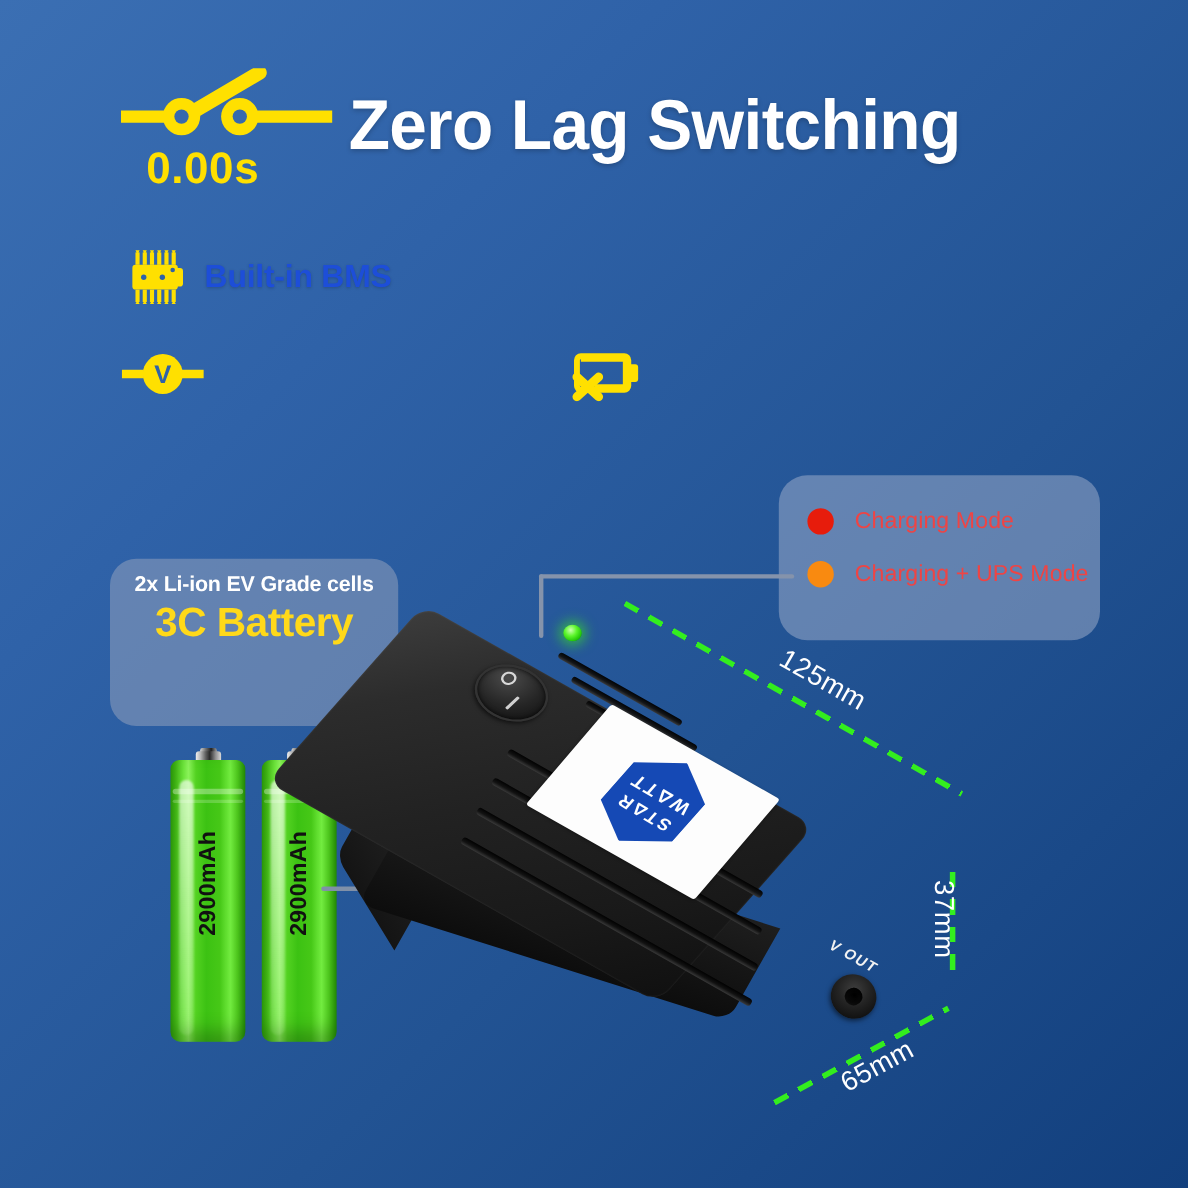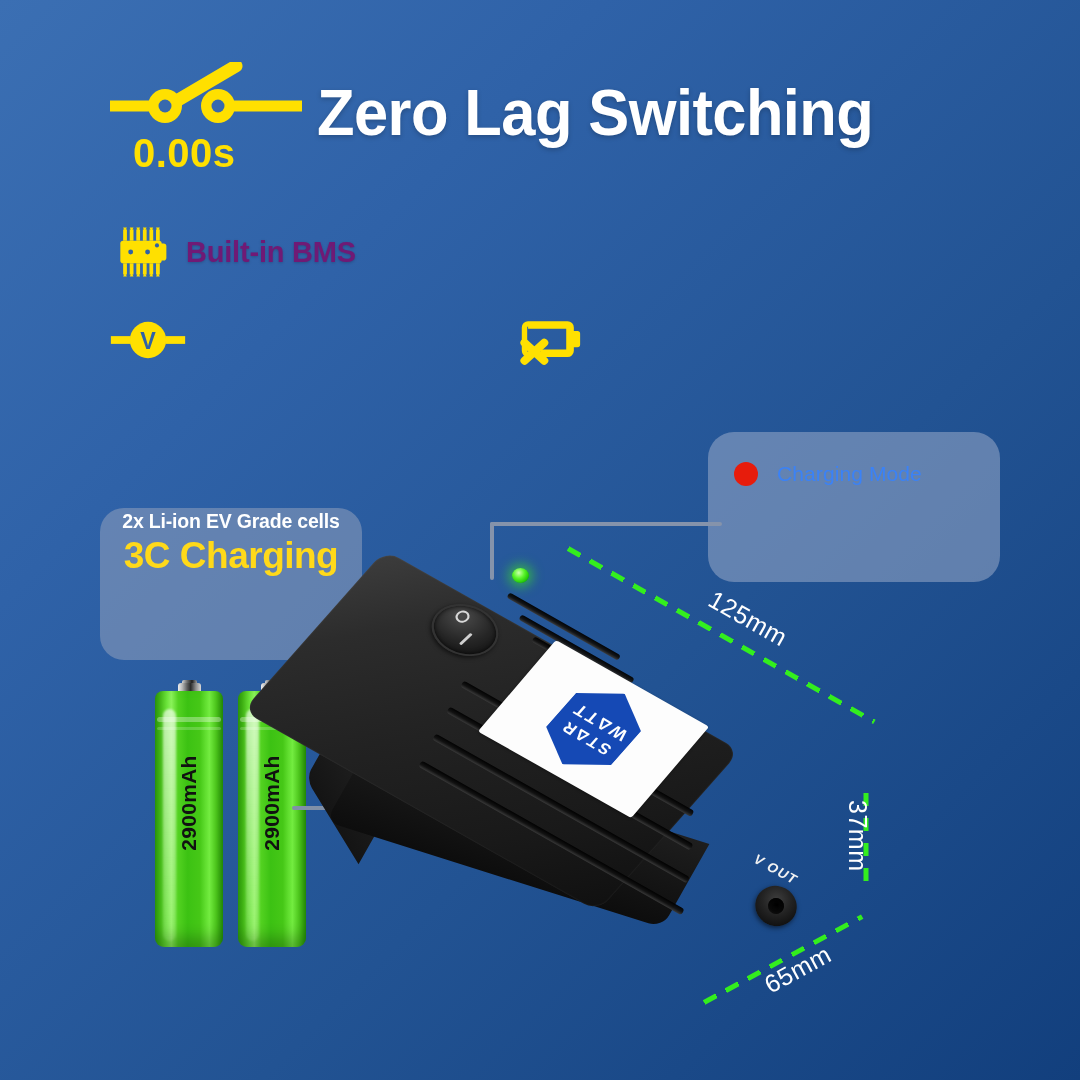--- a/index.html
+++ b/index.html
@@ -29,48 +29,48 @@
     white-space:nowrap;
   }
 
   
   .features { position:absolute; left:110px; top:222px; width:890px; }
   .feat-row { display:flex; align-items:center; margin-bottom:28px; }
   .feat { display:flex; align-items:center; }
   .feat.col-a { width:410px; }
   .feat-ico { width:76px; flex:0 0 76px; height:60px; display:flex; align-items:center; justify-content:flex-start; }
   .feat-lbl {
-    font-size:29px; font-weight:700; color:#701a75;
+    font-size:29px; font-weight:700; color:#1d4ed8;
     letter-spacing:-0.2px; white-space:nowrap;
     text-shadow:0 1px 3px rgba(0,0,0,0.2);
   }
 
   
   .legend {
     position:absolute; left:708px; top:432px; width:292px; height:150px;
     background:rgba(164,178,205,0.50);
     border-radius:26px;
     padding:18px 0 0 26px;
   }
   .legend-item { display:flex; align-items:center; height:48px; }
   .legend-dot { width:24px; height:24px; border-radius:50%; flex:0 0 24px; }
   .legend-dot.red    { background:#E71C0C; }
   .legend-dot.orange { background:#F98A10; }
   .legend-dot.green  { background:#33E513; }
   .legend-lbl {
-    margin-left:19px; font-size:21px; color:#3b82f6; font-weight:400;
+    margin-left:19px; font-size:21px; color:#ef4444; font-weight:400;
     letter-spacing:0.1px; white-space:nowrap;
   }
 
   
   .bat-card {
     position:absolute; left:100px; top:508px; width:262px; height:152px;
     background:rgba(150,163,190,0.52);
     border-radius:24px;
-    padding-top:2px; text-align:center;
+    padding-top:12px; text-align:center;
   }
   .bat-card-sub {
     font-size:19.5px; font-weight:700; color:#ffffff; letter-spacing:-0.2px;
     white-space:nowrap;
   }
   .bat-card-big {
     font-size:37px; font-weight:700; color:#FFD919; line-height:1.12;
     letter-spacing:-0.5px; margin-top:2px; white-space:nowrap;
   }
 
@@ -354,25 +354,29 @@
       </div>
     </div>
 
   </div>
 
   <div class="legend">
     <div class="legend-item">
       <span class="legend-dot red"></span>
       <span class="legend-lbl">Charging Mode</span>
     </div>
+    <div class="legend-item">
+      <span class="legend-dot orange"></span>
+      <span class="legend-lbl">Charging + UPS Mode</span>
+    </div>
   </div>
 
   <div class="bat-card">
     <div class="bat-card-sub">2x Li-ion EV Grade cells</div>
-    <div class="bat-card-big">3C Charging</div>
+    <div class="bat-card-big">3C Battery</div>
   </div>
 
   <div class="cell cell-1">
     <div class="cell-cap-top"></div>
     <div class="cell-cap"></div>
     <div class="cell-body">
       <div class="cell-ring"></div>
       <div class="cell-ring2"></div>
       <div class="cell-gloss"></div>
     </div>

